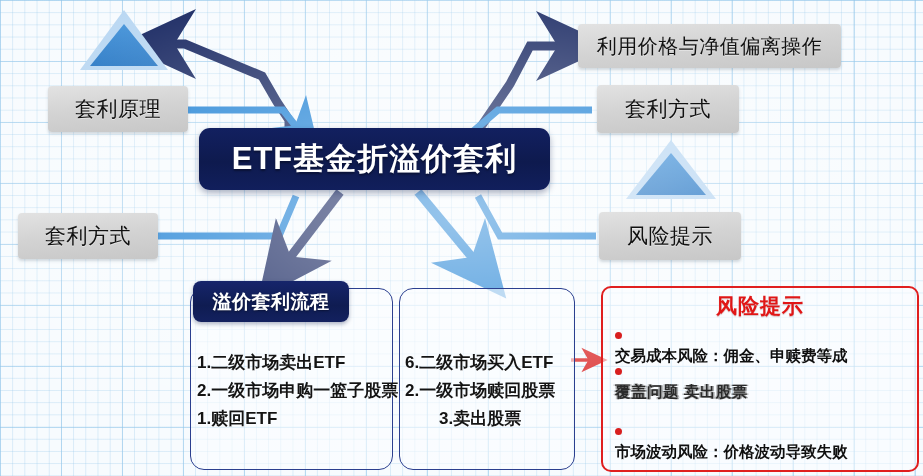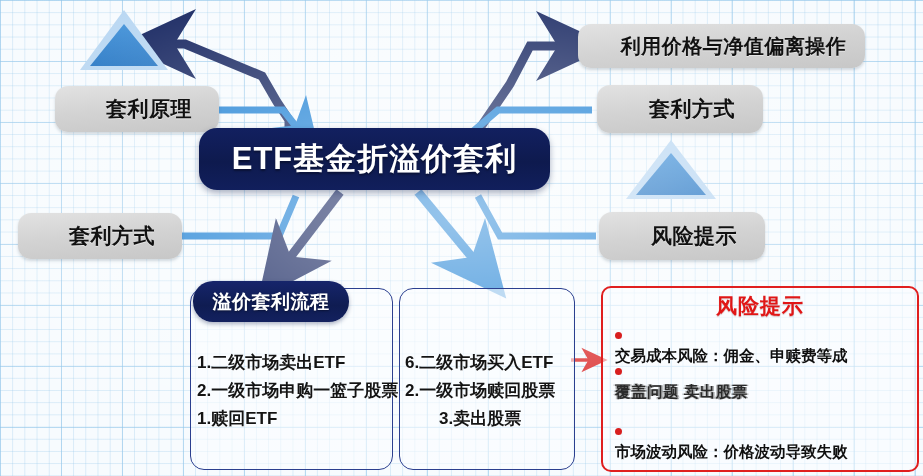--- a/index.html
+++ b/index.html
@@ -22,56 +22,55 @@
   #vignette{
     position:absolute;inset:0;pointer-events:none;
     background:radial-gradient(ellipse 110% 100% at 50% 45%, rgba(255,255,255,.55) 0%, rgba(255,255,255,0) 60%);
   }
   svg.layer{position:absolute;left:0;top:0;width:923px;height:476px;}
 
   
   .pill{
     position:absolute;display:flex;align-items:center;justify-content:center;
     background:linear-gradient(175deg,#e2e2e2 0%,#d3d3d3 48%,#c7c7c7 100%);
-    border-radius:13px;
-    color:#111;font-weight:bold;
+    border-radius:4px;
+    color:#111;font-weight:normal;
     box-shadow:0 2px 3px rgba(70,90,110,.22);
     letter-spacing:.5px;
     white-space:nowrap;
     z-index:6;
-    padding-left:24px;
   }
   .pill span{display:block;text-shadow:0 1px 0 rgba(255,255,255,.45);}
 
   
   #center-box{
     position:absolute;left:199px;top:128px;width:351px;height:62px;
     background:linear-gradient(180deg,#122060 0%,#0e1a4e 55%,#111f5c 100%);
-    border-radius:18px;
+    border-radius:11px;
     display:flex;align-items:center;justify-content:center;
     box-shadow:0 3px 6px rgba(20,35,80,.35);
     z-index:8;
   }
   #center-box span{
     color:#fff;font-weight:bold;font-size:31px;letter-spacing:1px;
     text-shadow:0 2px 2px rgba(0,0,0,.35);
   }
 
   
   .flowcard{
     position:absolute;
     border:1.6px solid #2b3f8f;
     border-radius:14px;
     background:rgba(252,253,255,.55);
     z-index:5;
   }
   .flowhead{
     position:absolute;
     background:linear-gradient(180deg,#16256b 0%,#0f1c52 60%,#13215f 100%);
-    border-radius:20px;
+    border-radius:8px;
     display:flex;align-items:center;justify-content:center;
     box-shadow:0 2px 4px rgba(20,35,80,.35);
     z-index:9;
   }
   .flowhead span{
     color:#fff;font-weight:bold;font-size:19px;letter-spacing:.5px;
     text-shadow:0 1px 2px rgba(0,0,0,.4);
   }
   .flowlist{
     position:absolute;z-index:7;color:#141414;font-weight:bold;
@@ -170,21 +169,21 @@
       <path d="M124,10 L168,70 L80,70 Z" fill="#b7d6f2"></path>
       <path d="M124,24 L158,66 L90,66 Z" fill="url(#triFill)"></path>
     </g>
 
     <g>
       <path d="M671,140 L716,199 L626,199 Z" fill="#b7d6f2"></path>
       <path d="M671,153 L706,195 L636,195 Z" fill="url(#triFill)"></path>
     </g>
   </svg>
 
-  <div class="pill" style="left:48px;top:86px;width:140px;height:46px;font-size:21px;margin-left:7px;">
+  <div class="pill" style="left:48px;top:86px;width:140px;height:46px;font-size:21px;">
     <span>套利原理</span>
   </div>
 
   <div class="pill" style="left:18px;top:213px;width:140px;height:46px;font-size:21px;">
     <span>套利方式</span>
   </div>
 
   <div class="pill" style="left:578px;top:24px;width:263px;height:44px;font-size:20px;">
     <span>利用价格与净值偏离操作</span>
   </div>

